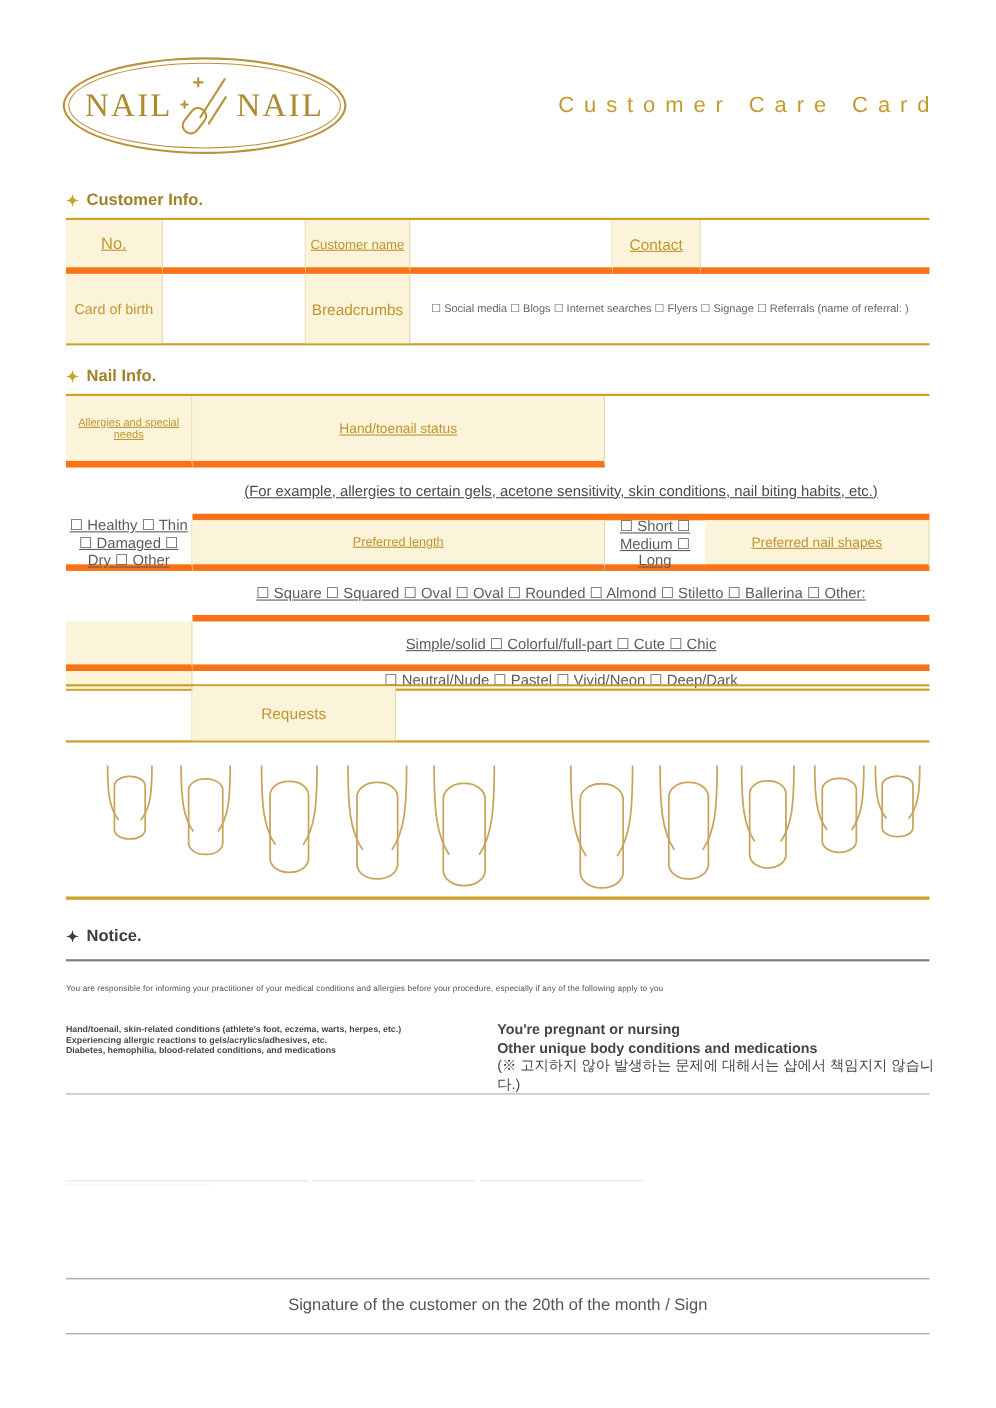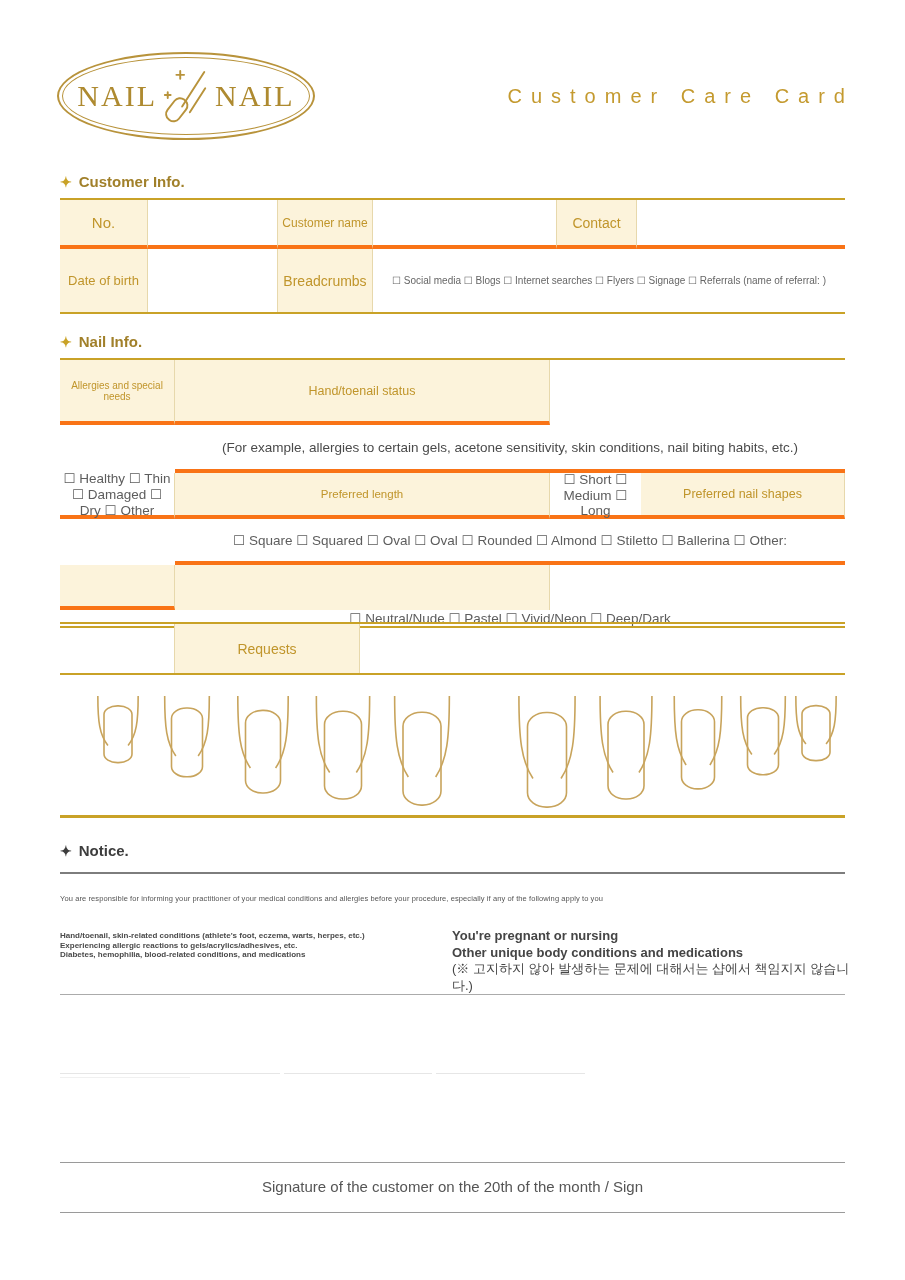--- a/index.html
+++ b/index.html
@@ -36,21 +36,21 @@
   .spark-dark { color:#3d3d3d; font-size:14px; }
   
   .tbl {
     position:absolute; left:60px; width:785px; display:grid;
     border-top:2px solid #C9A227; border-bottom:2px solid #C9A227;
   }
   .cell { display:flex; align-items:center; justify-content:center; text-align:center; }
   .lbl  { background:#FCF3DB; color:#C0952B; font-weight:500; }
   .opt  { color:#5d5d5d; font-size:13.5px; }
   .br   { border-right:1px solid #E7D8AC; }
-  .bb   { border-bottom:4px solid #f97316; }
+  .bb   { border-bottom:6px solid #f97316;text-decoration:underline; }
   .ci-table  { top:198px; grid-template-columns:88px 130px 95px 184px 80px 208px; grid-template-rows:49px 63px; }
   .ni-table  { top:358px; grid-template-columns:115px 375px 91px 204px; grid-template-rows:65px 48px 46px 46px 45px; }
   .dt-table  { top:622px; grid-template-columns:115px 185px 97px 388px; grid-template-rows:49px; }
   .span3 { grid-column:4 / 7; }
   .span24 { grid-column:2 / 5; }
   
   .rule { position:absolute; left:60px; width:785px; }
   .rule-gold  { top:815px; height:3px; background:#C9A227; }
   .rule-dark  { top:872px; height:2px; background:#7d7d7d; }
   .rule-gray  { top:994px; height:1px; background:#ABABAB; }
@@ -105,21 +105,21 @@
   </div>
 
   <div class="tbl ci-table">
     <div class="cell lbl br bb" style="font-size:15px">No.</div>
     <div class="cell br bb"></div>
     <div class="cell lbl br bb" style="font-size:12px">Customer name</div>
     <div class="cell br bb"></div>
     <div class="cell lbl br bb" style="font-size:14px">Contact</div>
     <div class="cell bb"></div>
 
-    <div class="cell lbl br" style="font-size:13px">Date of birth</div>
+    <div class="cell lbl br" style="font-size:13px">Card of birth</div>
     <div class="cell br"></div>
     <div class="cell lbl br" style="font-size:14px">Breadcrumbs</div>
     <div class="cell opt span3" style="font-size:10px;color:#666">☐ Social media ☐ Blogs ☐ Internet searches ☐ Flyers ☐ Signage ☐ Referrals (name of referral: )</div>
   </div>
 
   <div class="sec sec-gold" style="top:333px">
     <span class="spark-gold">✦</span>
     <span>Nail Info.</span>
   </div>
 
@@ -129,20 +129,21 @@
 
     <div class="cell bb span24" style="font-size:13.5px;color:#4a4a4a">(For example, allergies to certain gels, acetone sensitivity, skin conditions, nail biting habits, etc.)</div>
     <div class="cell opt br bb">☐ Healthy ☐ Thin ☐ Damaged ☐ Dry ☐ Other</div>
     <div class="cell lbl br bb" style="font-size:11.5px">Preferred length</div>
     <div class="cell opt bb">☐ Short ☐ Medium ☐ Long</div>
 
     <div class="cell lbl br bb" style="font-size:12.5px">Preferred nail shapes</div>
     <div class="cell opt bb span24">☐ Square ☐ Squared ☐ Oval ☐ Oval ☐ Rounded ☐ Almond ☐ Stiletto ☐ Ballerina ☐ Other:</div>
 
     <div class="cell lbl br bb"></div>
+    <div class="cell opt bb span24">Simple/solid ☐ Colorful/full-part ☐ Cute ☐ Chic</div>
 
     <div class="cell lbl br"></div>
     <div class="cell opt span24">☐ Neutral/Nude ☐ Pastel ☐ Vivid/Neon ☐ Deep/Dark</div>
   </div>
 
   <div class="tbl dt-table">
     <div class="cell br"></div>
     <div class="cell lbl br" style="font-size:14px">Requests</div>
     <div class="cell"></div>
   </div>

